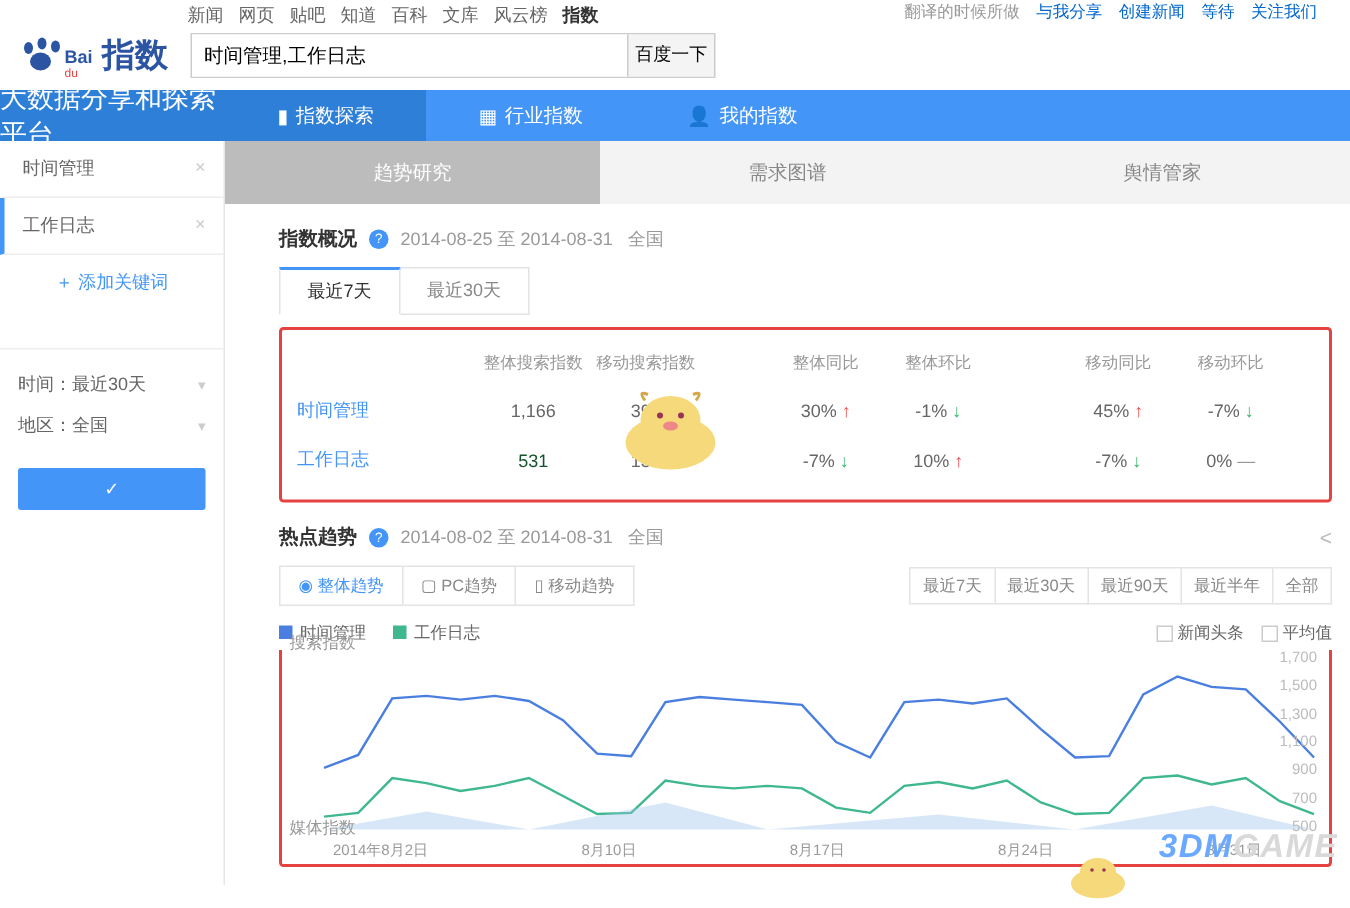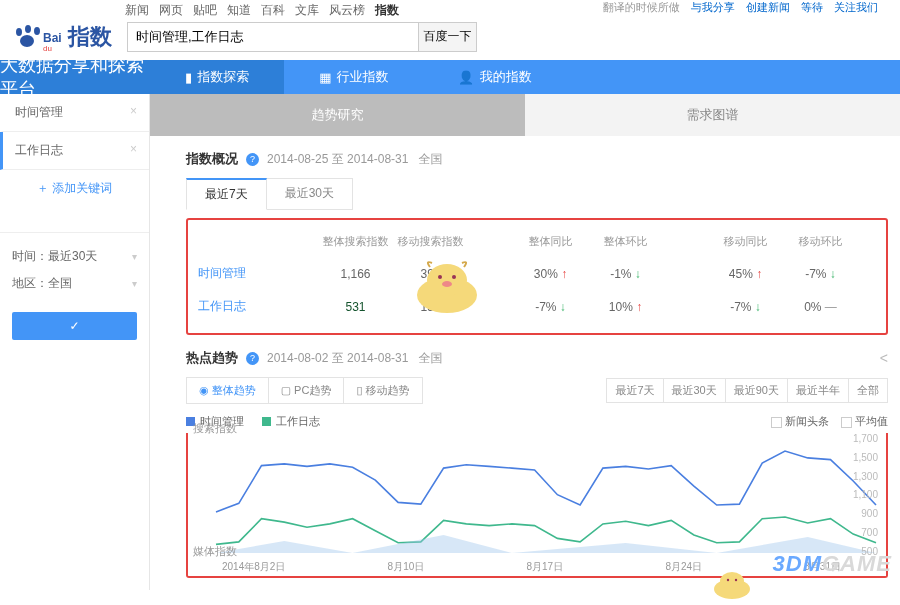--- a/index.html
+++ b/index.html
@@ -166,20 +166,21 @@
       <div class="side-confirm">
         <span>✓</span>
       </div>
     </div>
   </div>
 
   <div class="content">
     <div class="sub-tabs" id="subtabs">
         <div class="sub-tab active">趋势研究</div>
         <div class="sub-tab">需求图谱</div>
+        <div class="sub-tab">舆情管家</div>
       </div>
 
     <div class="section">
       <div class="section-header">
         <span class="section-title">指数概况</span>
         <span class="info-icon">?</span>
         <span class="section-meta">2014-08-25 至 2014-08-31</span>
         <span class="section-meta" style="margin-left:10px">全国</span>
       </div>
       <div class="pill-tabs" id="periodtabs">

